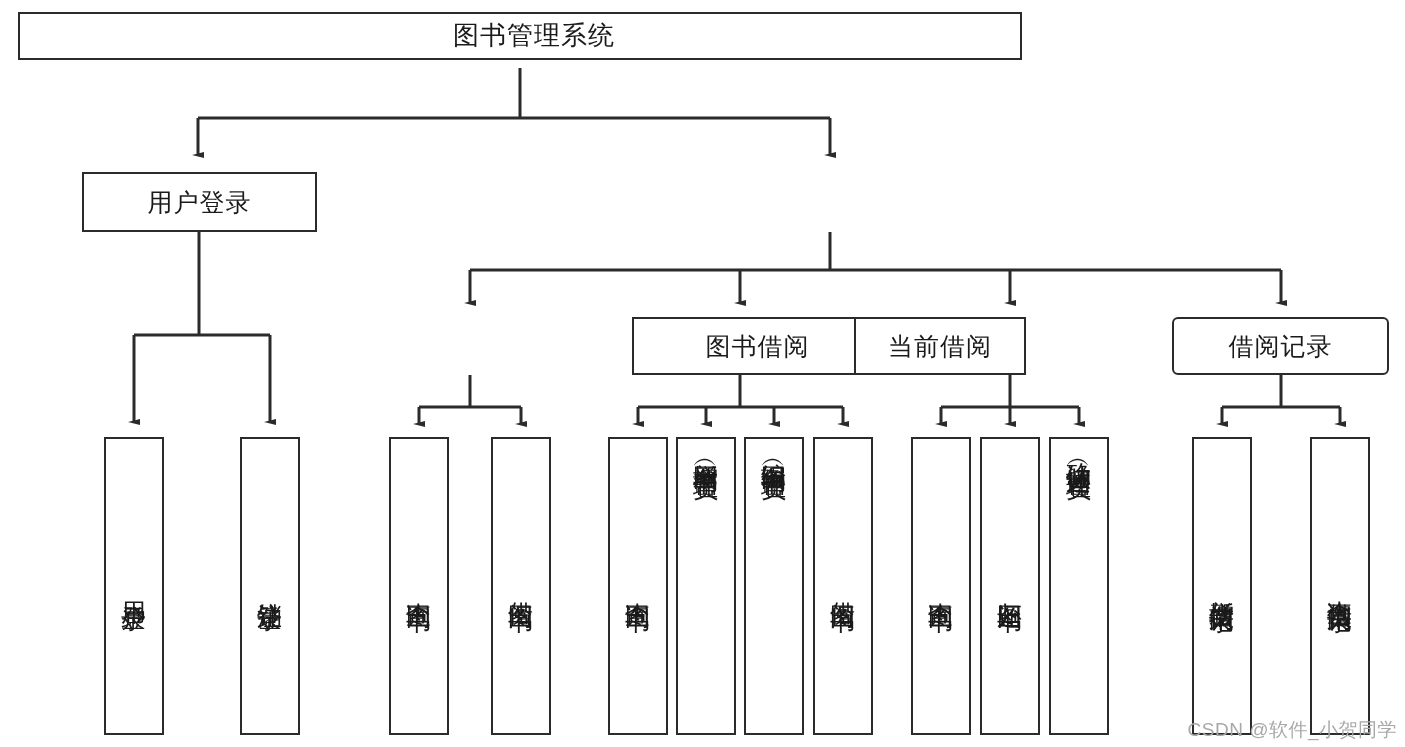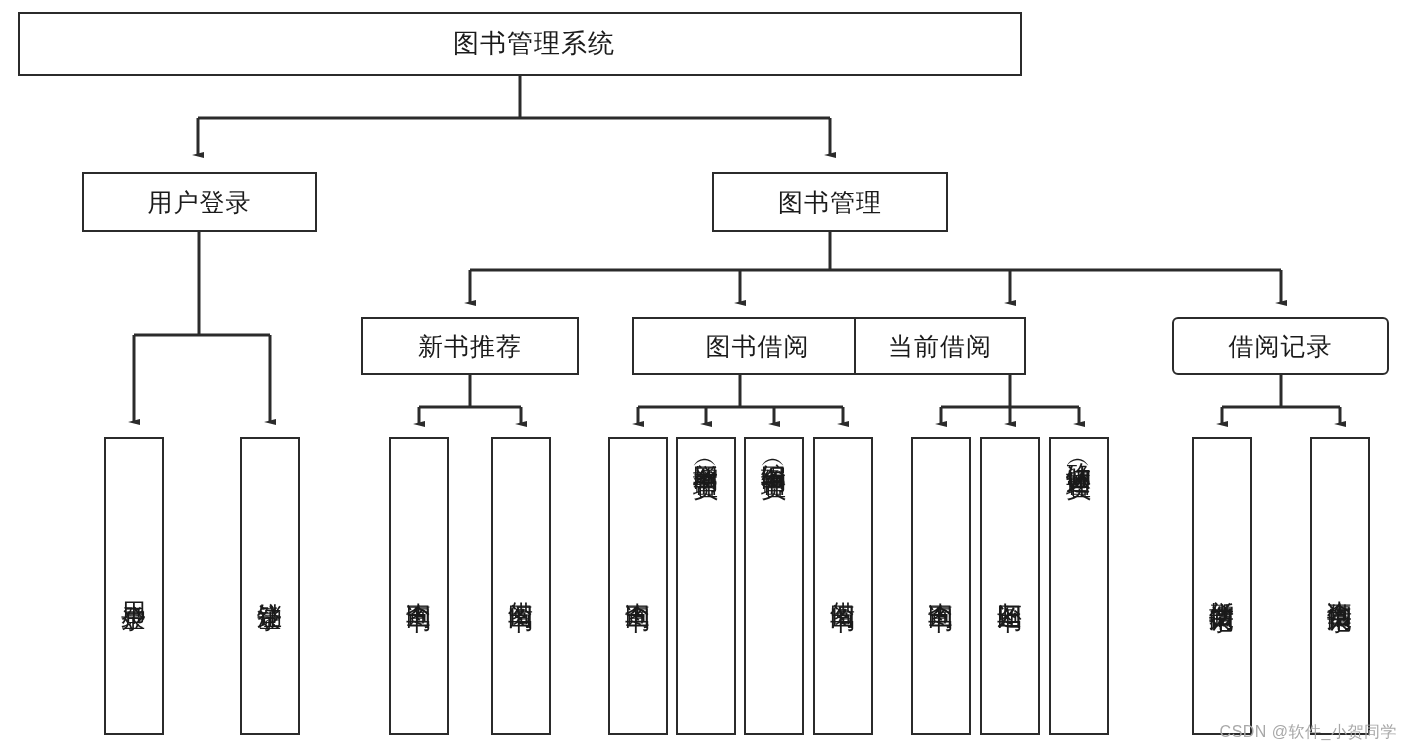--- a/index.html
+++ b/index.html
@@ -66,21 +66,21 @@
     justify-content: center;
   }
   .leaf-inner.top {
     align-items: flex-start;
     padding-top: 4px;
   }
   .watermark {
     position: absolute;
     right: 8px;
     bottom: 4px;
-    font-size: 16px;
+    font-size: 19px;
     color: #a8a8a8;
     letter-spacing: 0.5px;
     white-space: nowrap;
   }
 </style>
 </head>
 <body>
 
 <div id="stage">
 
@@ -127,34 +127,28 @@
       <path d="M1010,407 L1010,424" marker-end="url(#arrow)"></path>
       <path d="M1079,407 L1079,424" marker-end="url(#arrow)"></path>
 
       <path d="M1281,375 L1281,407"></path>
       <path d="M1222,407 L1340,407"></path>
       <path d="M1222,407 L1222,424" marker-end="url(#arrow)"></path>
       <path d="M1340,407 L1340,424" marker-end="url(#arrow)"></path>
     </g>
   </svg>
 
-  <div class="node horiz root" style="left:18px; top:12px; width:1004px; height:64px;padding-left:28px;">
+  <div class="node horiz root" style="left:18px; top:12px; width:1004px; height:48px;padding-left:28px;">
     <span>图书管理系统</span>
   </div>
 
   <div class="node horiz" style="left:82px; top:172px; width:235px; height:60px;">
     <span>用户登录</span>
   </div>
-  <div class="node horiz" style="left:712px; top:172px; width:236px; height:60px;">
-    <span>图书管理</span>
-  </div>
-
-  <div class="node horiz" style="left:361px; top:317px; width:218px; height:58px;">
-    <span>新书推荐</span>
-  </div>
+
   <div class="node horiz" style="left:632px; top:317px; width:251px; height:58px;">
     <span>图书借阅</span>
   </div>
   <div class="node horiz" style="left:854px; top:317px; width:172px; height:58px;">
     <span>当前借阅</span>
   </div>
   <div class="node horiz" style="left:1172px; top:317px; width:217px; height:58px;border-radius:6px;">
     <span>借阅记录</span>
   </div>
 

